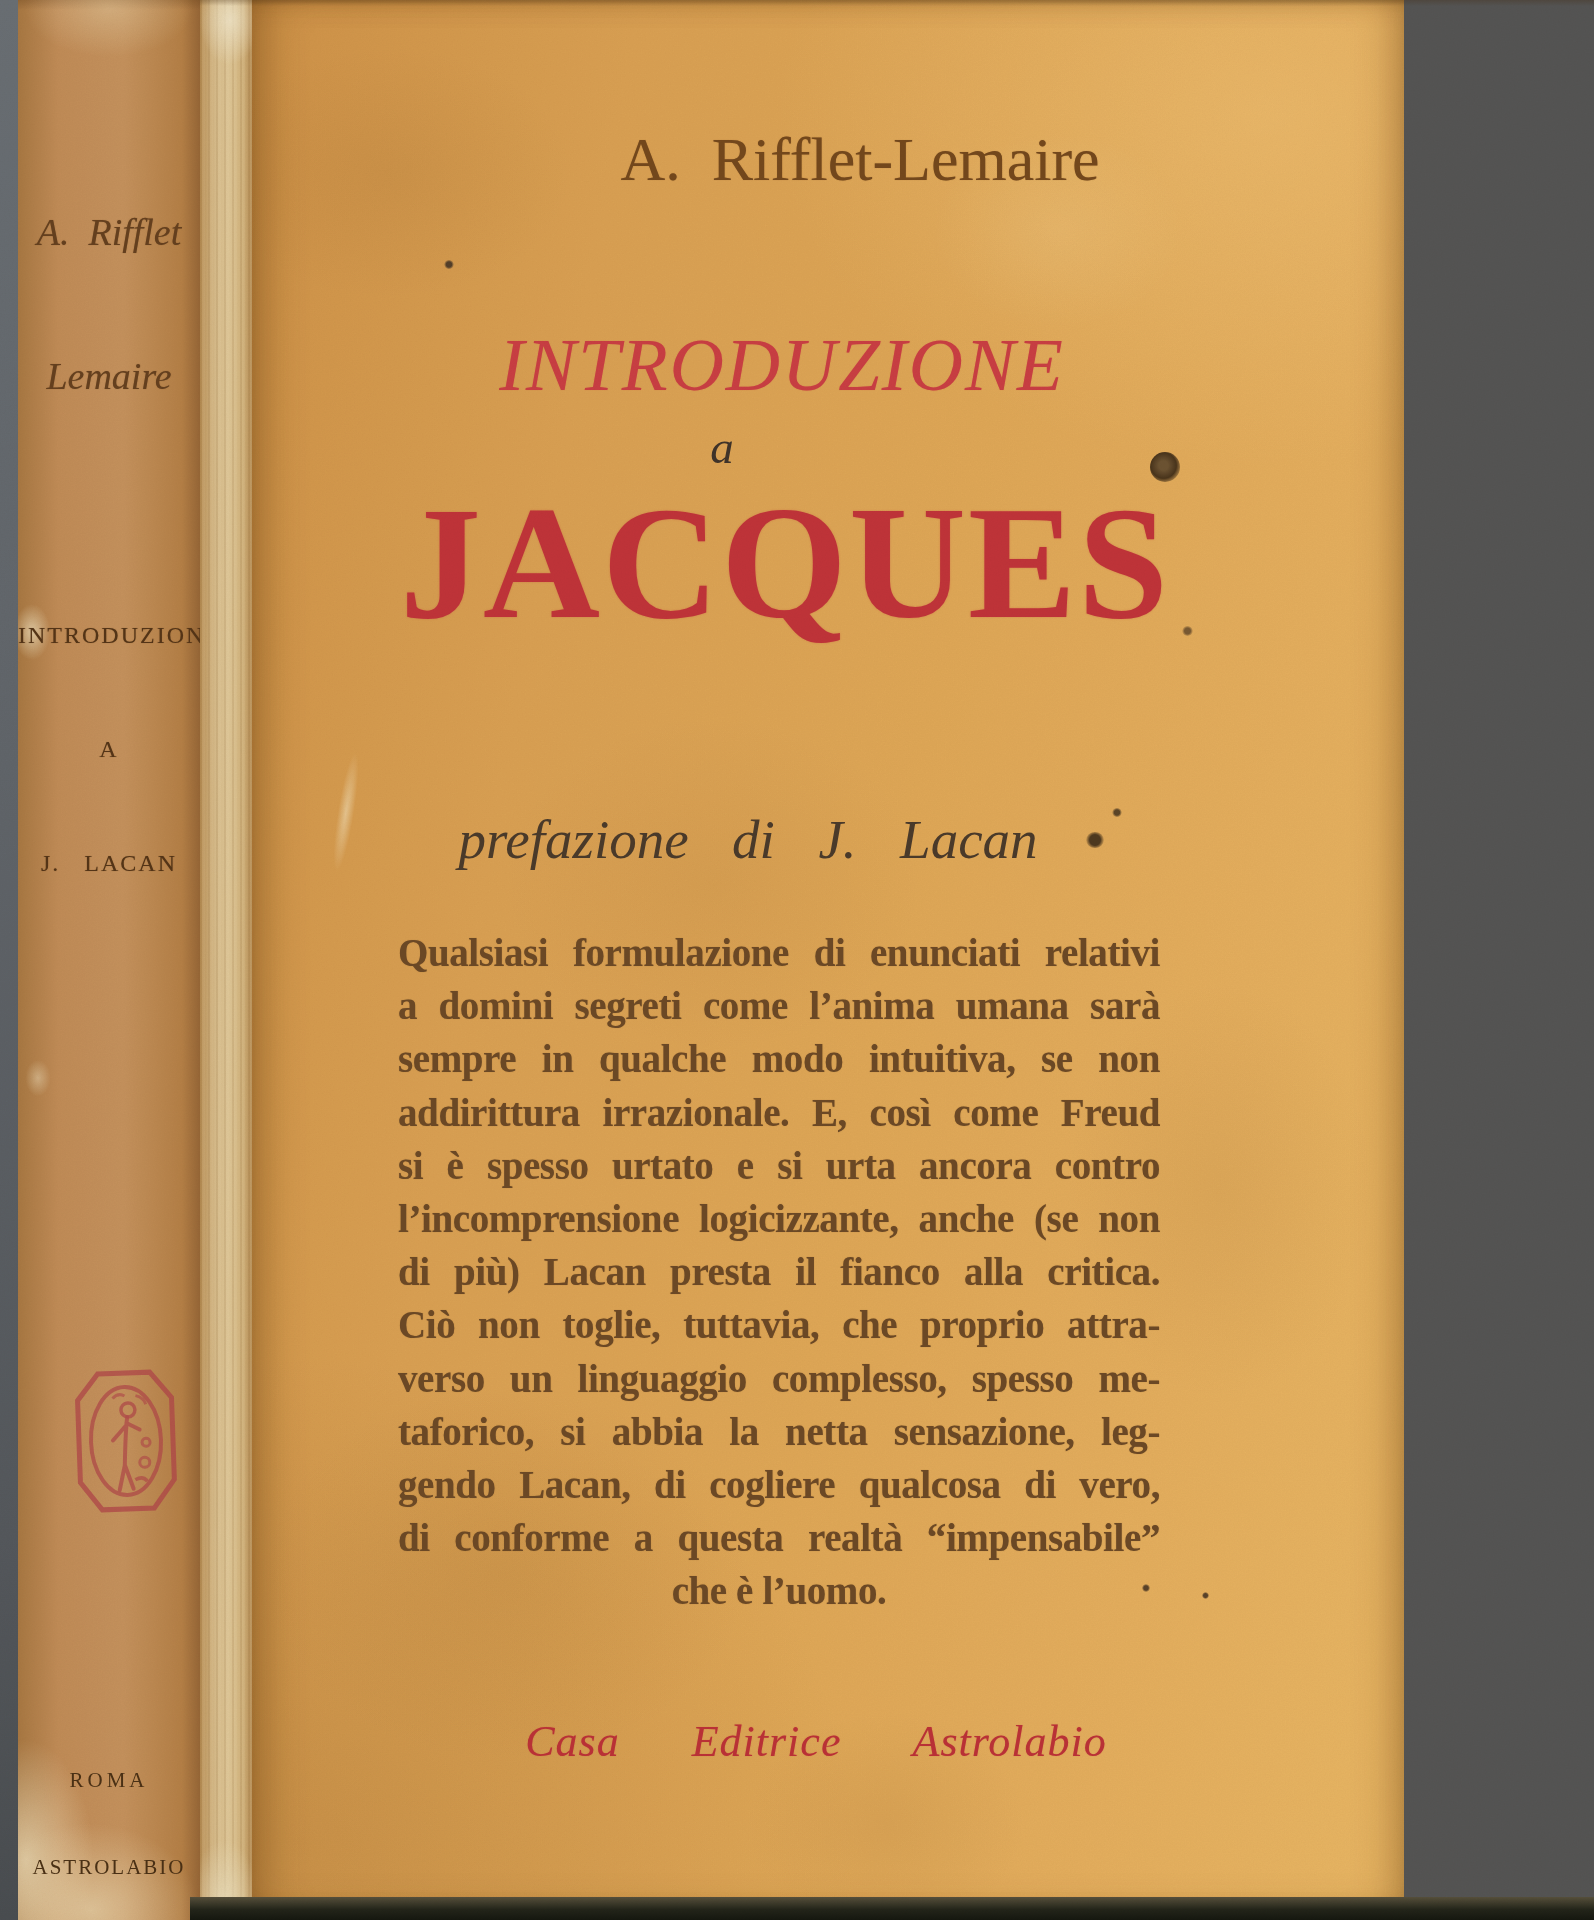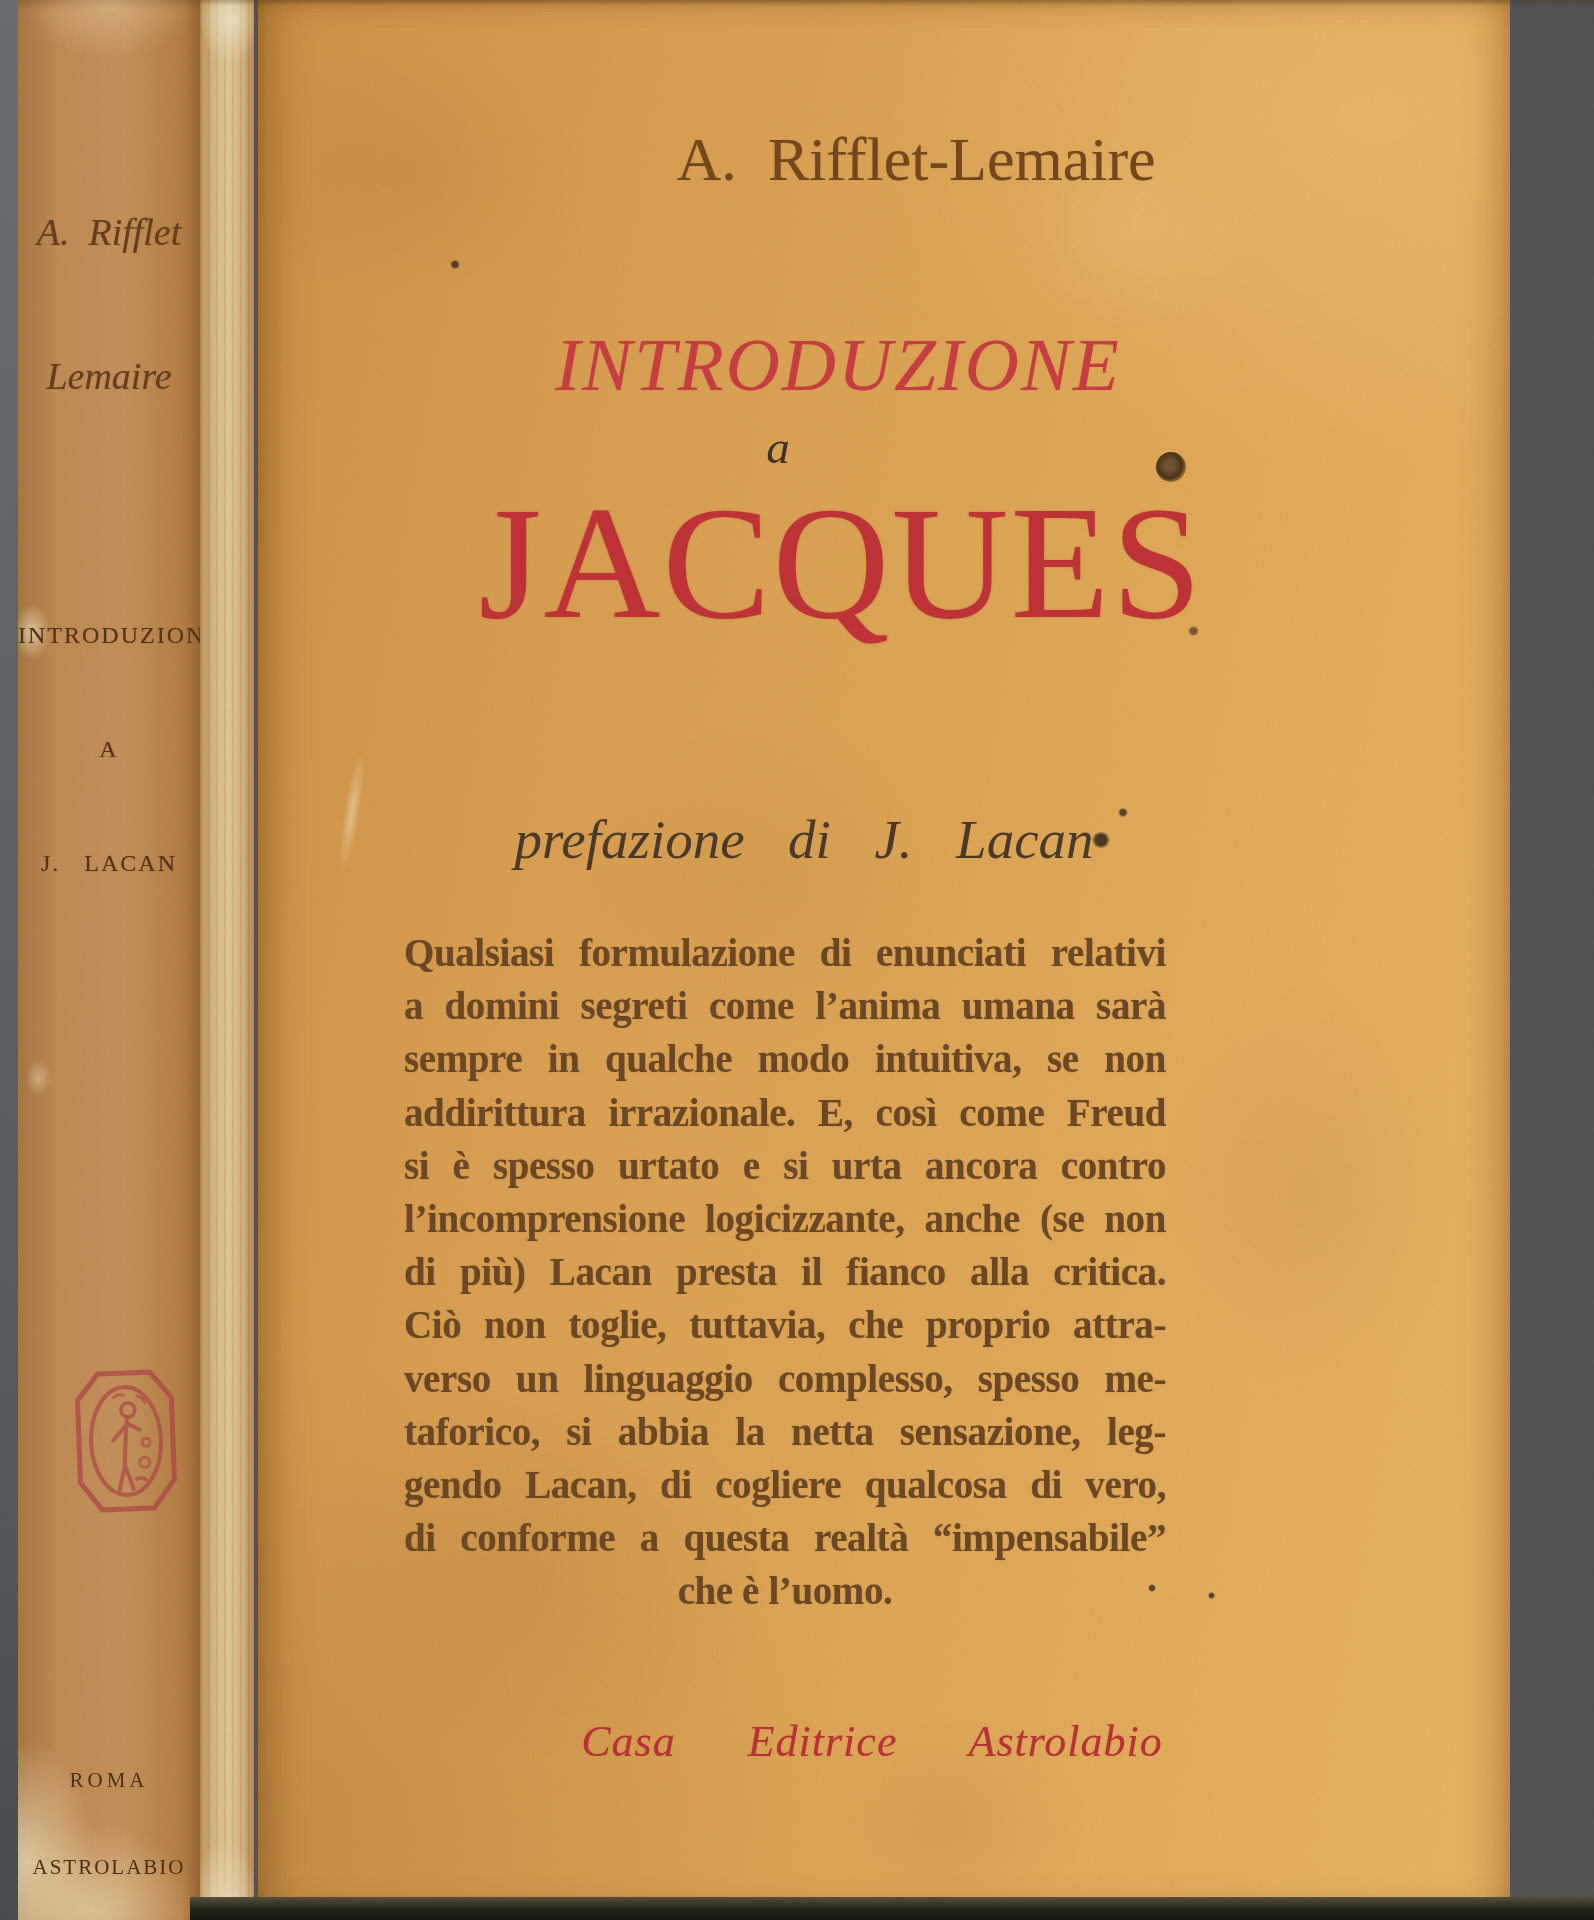--- a/index.html
+++ b/index.html
@@ -37,21 +37,21 @@
   
   .joint{left:200px;top:0;width:54px;height:1920px;
     background:linear-gradient(to right,#bb9258,#d8bd8c 28%,#e0c898 55%,#d2b37c 80%,#b2874e);}
   .joint:before{content:"";position:absolute;inset:0;
     background:
       radial-gradient(40px 60px at 55% 20px,rgba(240,229,201,.9),rgba(240,229,201,0) 75%),
       radial-gradient(46px 80px at 45% 1900px,rgba(235,222,188,.85),rgba(235,222,188,0) 75%),
       repeating-linear-gradient(90deg,rgba(115,75,28,.10) 0 2px,rgba(255,240,205,.08) 2px 5px,rgba(0,0,0,0) 5px 8px);}
 
   
-  .cover{left:258px;top:0;width:1252px;height:1920px;
+  .cover{left:252px;top:0;width:1152px;height:1920px;
     background:
       radial-gradient(700px 500px at 88% 6%,rgba(243,198,122,.45),rgba(243,198,122,0) 70%),
       radial-gradient(800px 700px at 4% 96%,rgba(130,80,25,.18),rgba(130,80,25,0) 70%),
       linear-gradient(100deg,#d09449,#dba254 26%,#e1a958 54%,#e6b05f 78%,#eab865);
     box-shadow:inset 30px 0 46px -22px rgba(95,55,12,.45),
                inset -26px 0 44px -20px rgba(100,60,15,.42),
                inset 0 -22px 40px -20px rgba(95,58,15,.35),
                inset 0 10px 18px -12px rgba(90,55,18,.35);}
   .mottle{inset:0;pointer-events:none;background:
       radial-gradient(260px 180px at 12% 9%,rgba(138,90,34,.10),rgba(138,90,34,0) 70%),
@@ -61,21 +61,21 @@
       radial-gradient(180px 140px at 70% 12%,rgba(255,236,186,.12),rgba(255,236,186,0) 70%),
       radial-gradient(200px 160px at 55% 95%,rgba(140,92,36,.10),rgba(140,92,36,0) 70%);}
 
   .ctr{left:0;width:100%;text-align:center;}
   .cover-author{top:124px;font-size:62px;color:#75491d;transform:translateX(32px);
     white-space:pre;text-shadow:0 0 1px rgba(117,73,29,.45);}
   .t-introduzione{top:322px;font-size:75px;font-style:italic;letter-spacing:2px;
     color:#cb3f44;transform:translateX(-46px);text-shadow:0 0 1px rgba(203,63,68,.4);}
   .t-a{top:420px;font-size:47px;font-style:italic;color:#40342a;transform:translateX(-106px);}
   .t-jacques{top:478px;font-size:162px;line-height:170px;letter-spacing:2px;color:#c2343a;
-    transform:translateX(-43px);text-shadow:0 0 2px rgba(194,52,58,.35);}
+    transform:translateX(-43px);text-shadow:0 0 2px rgba(194,52,58,.35);font-weight:bold;}
   .t-lacan{top:648px;font-size:162px;line-height:170px;letter-spacing:2px;color:#c2343a;
     transform:translateX(-11px);text-shadow:0 0 2px rgba(194,52,58,.35);}
   .t-preface{top:808px;font-size:55px;font-style:italic;color:#4b3b2b;word-spacing:8px;
     transform:translateX(-80px);white-space:pre;}
   .t-publisher{top:1716px;font-size:44px;color:#bd3238;word-spacing:24px;letter-spacing:1px;
     transform:translateX(-12px);white-space:pre;text-shadow:0 0 1px rgba(189,50,56,.4);font-style:italic;}
 
   .blurb{left:146px;top:926px;width:762px;font-size:39px;line-height:53.2px;
     color:#6d4a26;letter-spacing:-0.4px;text-shadow:0 0 1px rgba(109,74,38,.45);font-weight:bold;}
   .jline{text-align:justify;text-align-last:justify;}

